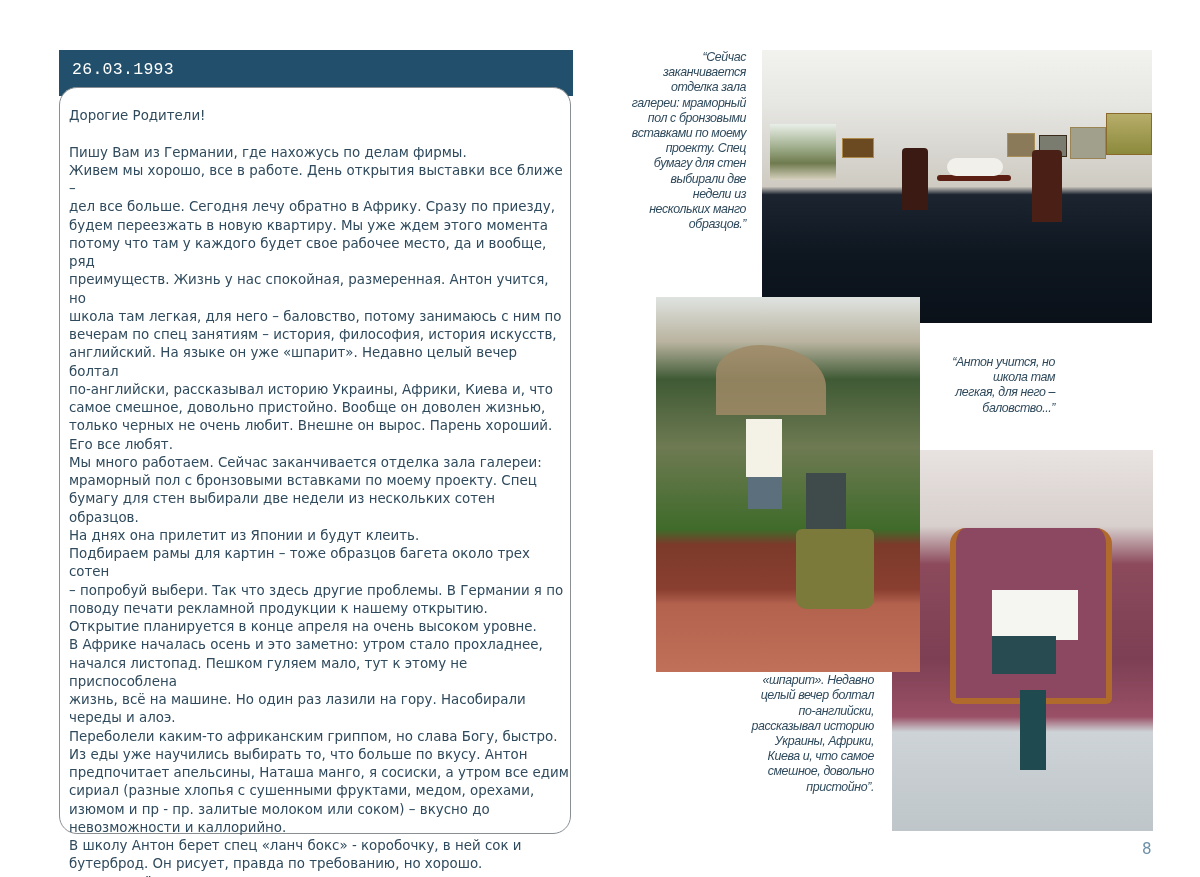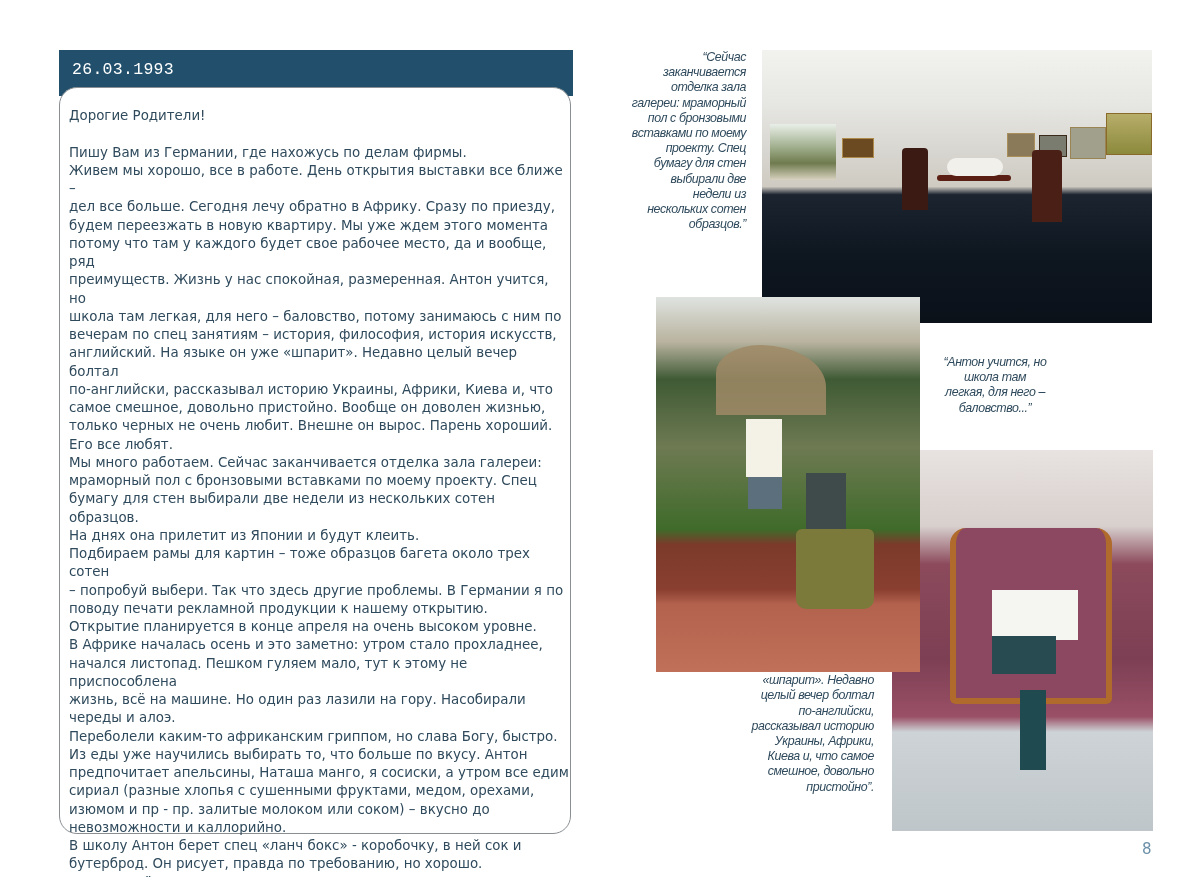--- a/index.html
+++ b/index.html
@@ -43,21 +43,21 @@
         linear-gradient(180deg, #e8e2e0 0%, #d7d0cd 20%, #8c4a5c 30%, #7d3f54 55%, #9a5066 70%, #cdd3d6 74%, #bfc6c9 100%);
     }
     
     .shape { position:absolute; }
     .caption {
       position:absolute; font-family:"Liberation Sans", sans-serif;
       font-style:italic; font-size:12.4px; line-height:15.2px;
       color:#2f4a5c; letter-spacing:-0.4px; white-space:pre-line;
     }
     .caption-gallery { left:618px; top:50px; width:128px; text-align:right; }
-    .caption-school { left:935px; top:355px; width:120px; text-align:center; }
+    .caption-school { left:935px; top:355px; width:120px; text-align:right; }
     .caption-english { left:740px; top:658px; width:134px; text-align:right; }
     .page-number {
       position:absolute; left:1142px; top:840px;
       color:#6a8fa8; font-size:15px;
     }
   </style>
 </head>
 <body>
 
 <div class="letter-header">
@@ -108,21 +108,21 @@
 <div class="caption caption-gallery">“Сейчас
 заканчивается
 отделка зала
 галереи: мраморный
 пол с бронзовыми
 вставками по моему
 проекту. Спец
 бумагу для стен
 выбирали две
 недели из
-нескольких сотен
+нескольких манго
 образцов.”</div>
 
 <div class="photo photo-gallery" title="Gallery hall with black marble floor, paintings on walls, round table and two carved chairs">
   <div class="shape" style="left:8px;top:74px;width:66px;height:56px;background:linear-gradient(180deg,#e9efe8 0%,#9aa985 45%,#6f7a4e 70%,#d8d2c0 100%);"></div>
   <div class="shape" style="left:80px;top:88px;width:30px;height:18px;background:#6b4a22;border:1px solid #b08a4a;"></div>
   <div class="shape" style="left:245px;top:83px;width:26px;height:22px;background:#8a7a5a;border:1px solid #a9905a;"></div>
   <div class="shape" style="left:277px;top:85px;width:26px;height:20px;background:#7b7c70;border:1px solid #3a2a1a;"></div>
   <div class="shape" style="left:308px;top:77px;width:34px;height:30px;background:#a0a08c;border:1px solid #9b8454;"></div>
   <div class="shape" style="left:344px;top:63px;width:44px;height:40px;background:linear-gradient(180deg,#b7ad6a,#8b8a3c);border:1px solid #8a6a2a;"></div>
   <div class="shape" style="left:175px;top:125px;width:74px;height:6px;background:#5a1f12;border-radius:3px;"></div>

